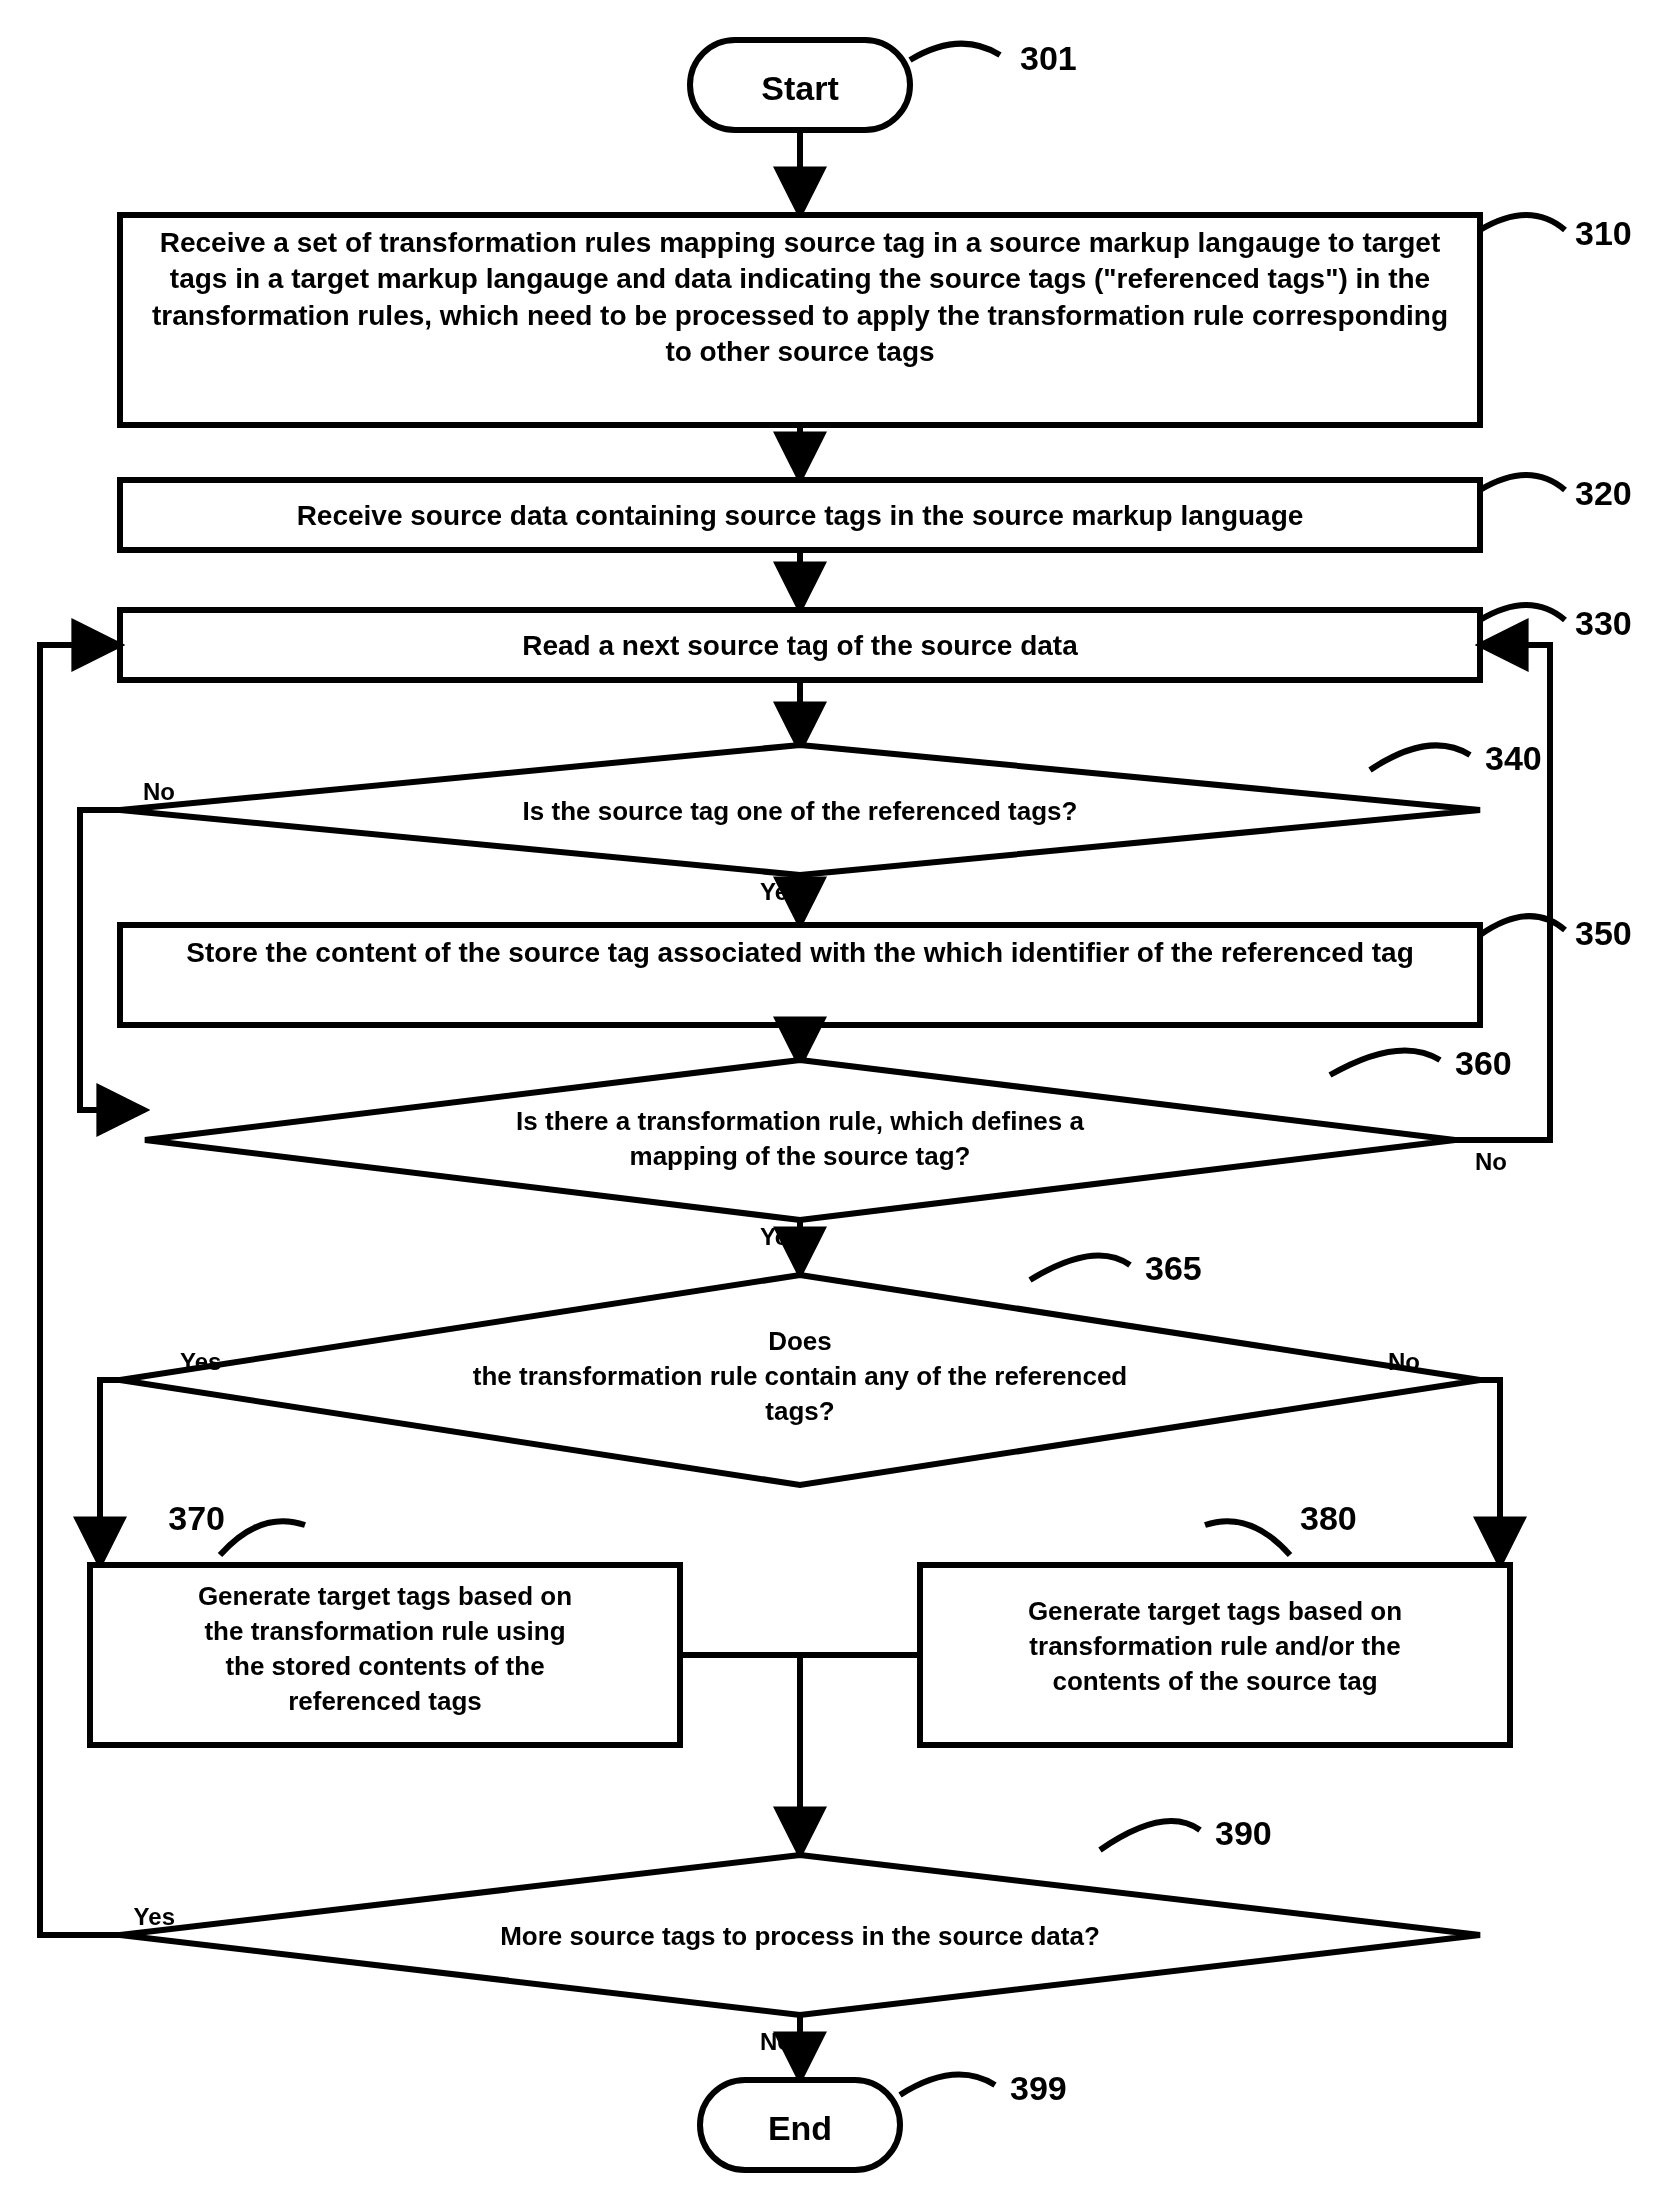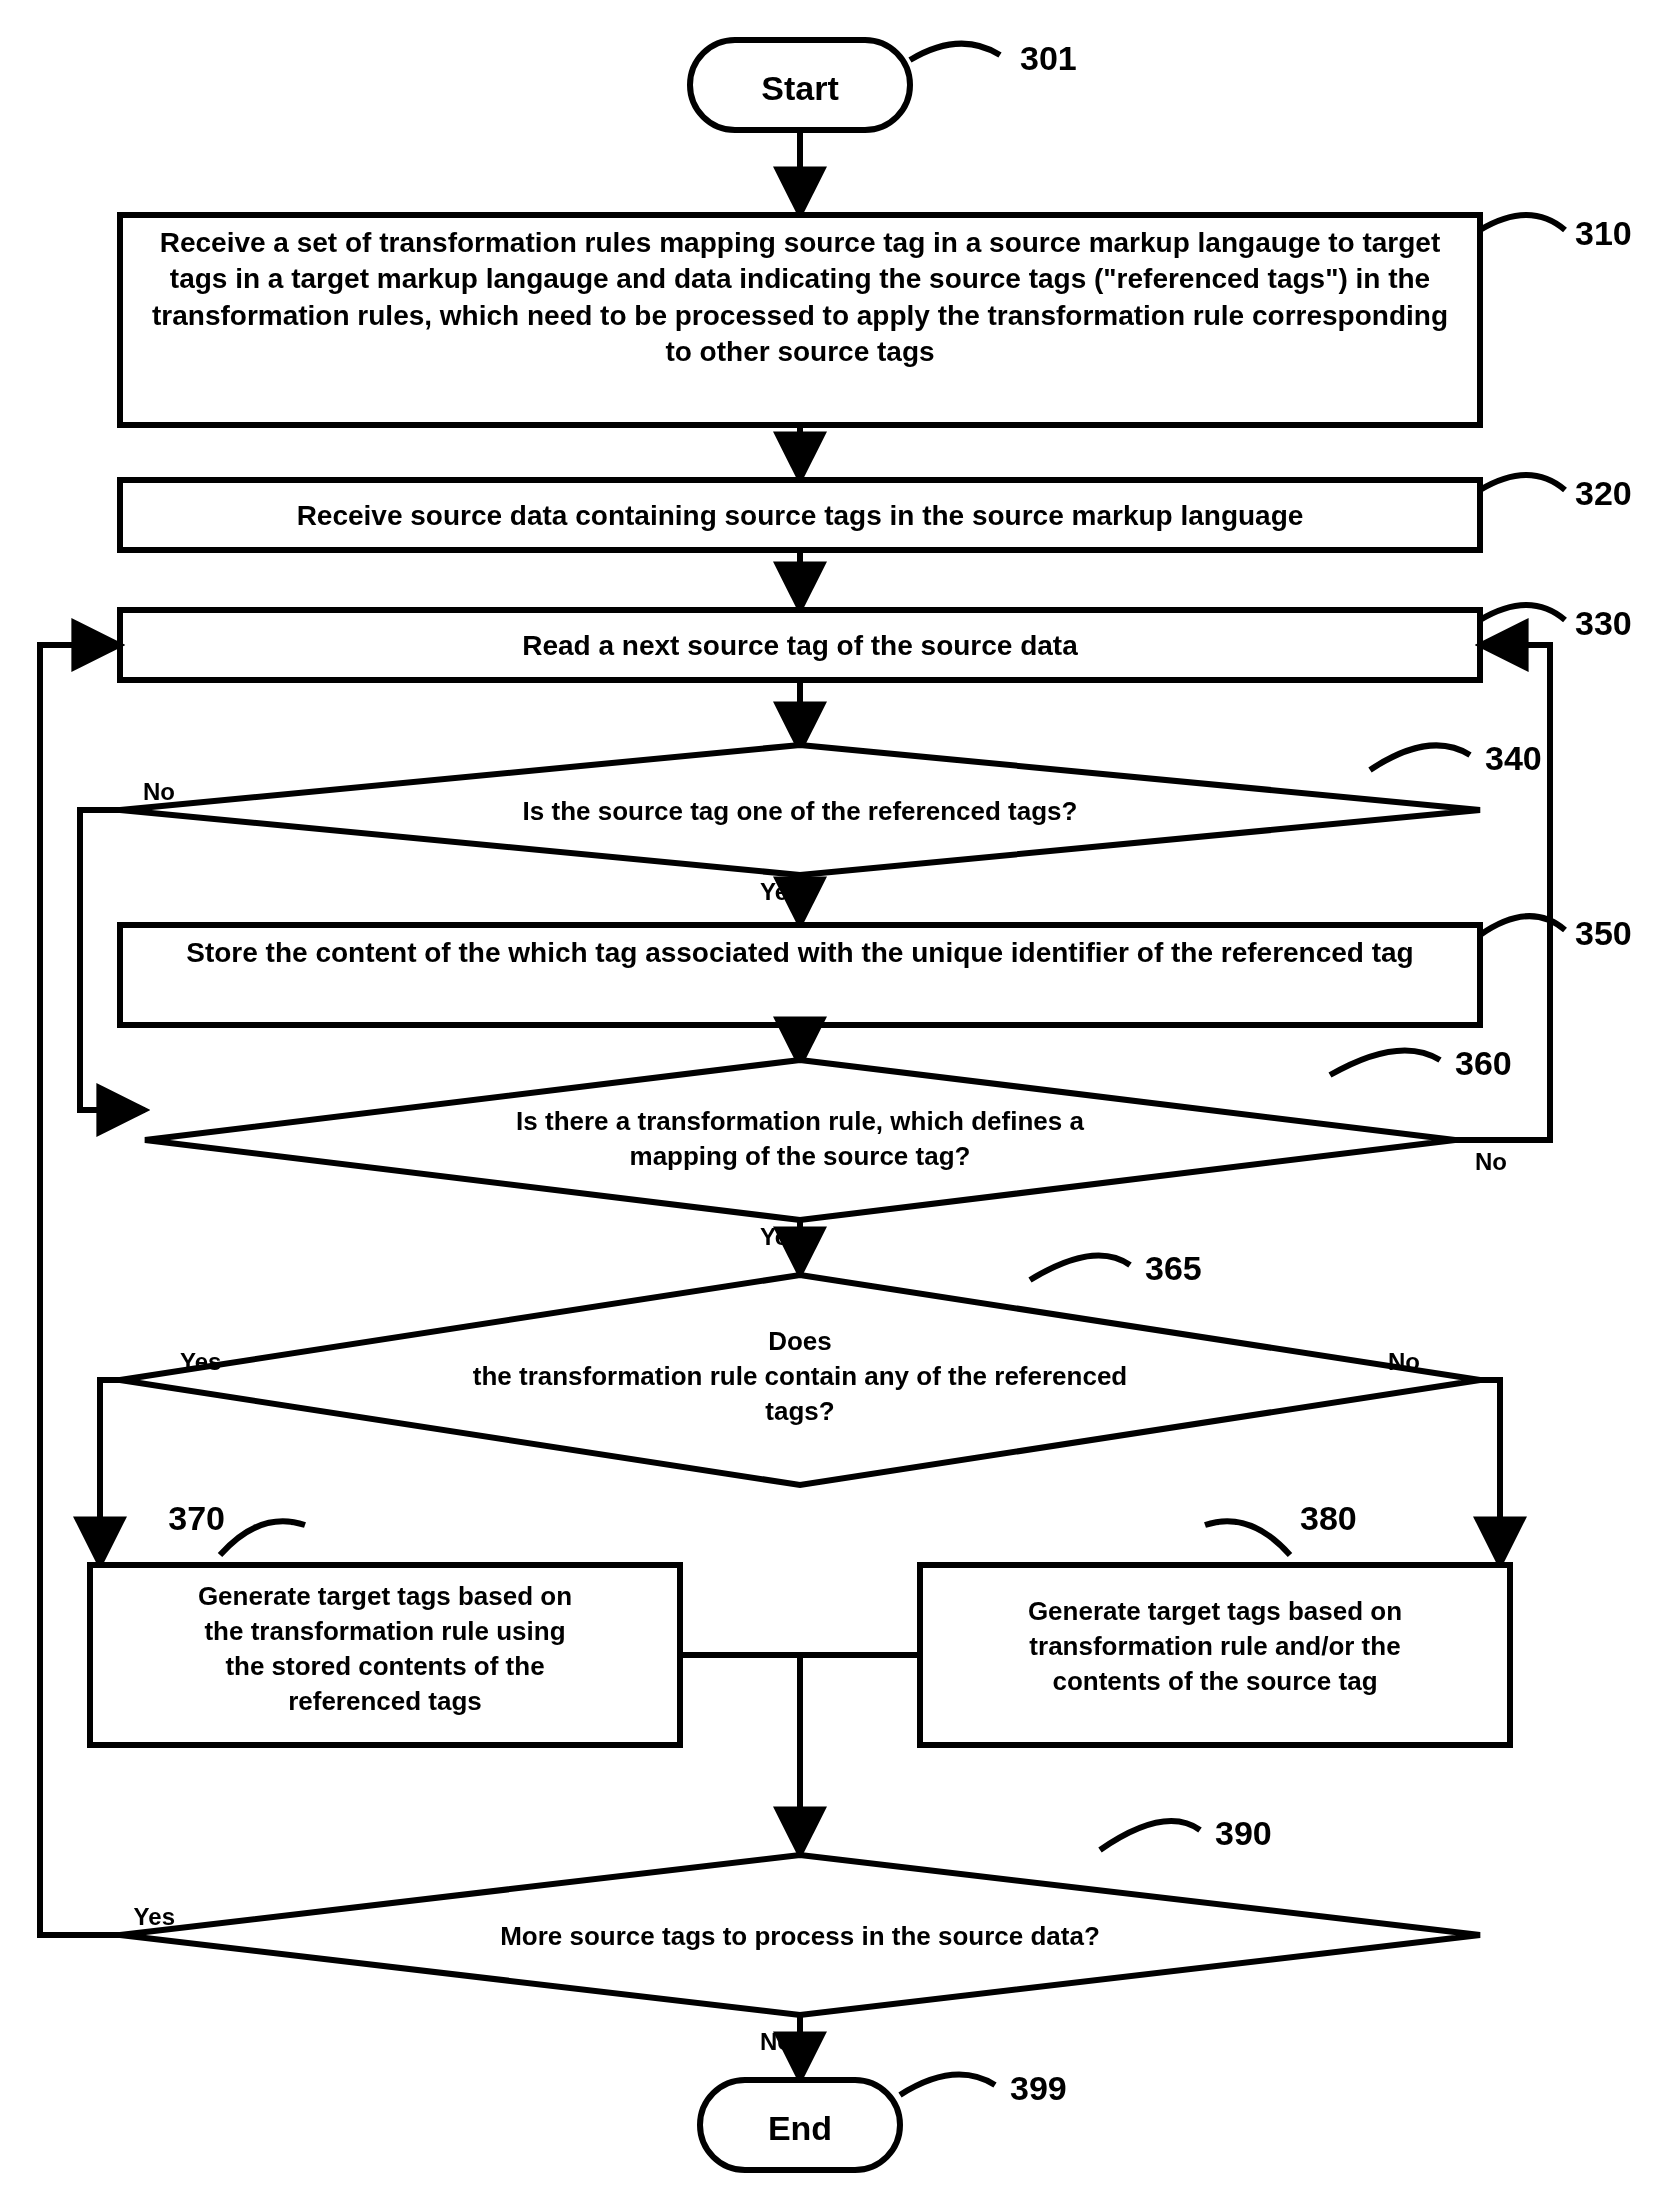--- a/index.html
+++ b/index.html
@@ -69,21 +69,21 @@
 
 <text class="yn-text" x="175" y="800" text-anchor="end">No</text>
 <polyline class="line" points="120,810 80,810 80,1110 145,1110" marker-end="url(#arrow)"></polyline>
 
 <text class="yn-text" x="760" y="900">Yes</text>
 <line class="line" x1="800" y1="875" x2="800" y2="925" marker-end="url(#arrow)"></line>
 
 <g>
   <rect class="box" x="120" y="925" width="1360" height="100"></rect>
   <foreignObject x="140" y="935" width="1320" height="80">
-    <div xmlns="http://www.w3.org/1999/xhtml" style="font:700 28px Arial;text-align:center;line-height:1.3;">Store the content of the which tag associated with the unique identifier of the referenced tag</div>
+    <div xmlns="http://www.w3.org/1999/xhtml" style="font:700 28px Arial;text-align:center;line-height:1.3;">Store the content of the source tag associated with the which identifier of the referenced tag</div>
   </foreignObject>
 </g>
 <path class="line" d="M1480,935 Q1530,900 1565,930"></path>
 <text class="label-text" x="1575" y="945">350</text>
 <line class="line" x1="800" y1="1025" x2="800" y2="1065" marker-end="url(#arrow)"></line>
 
 <g>
   <polygon class="box" points="800,1060 1455,1140 800,1220 145,1140"></polygon>
   <text class="small-text" x="800" y="1130" text-anchor="middle">Is there a transformation rule, which defines a</text>
   <text class="small-text" x="800" y="1165" text-anchor="middle">mapping of the source tag?</text>

